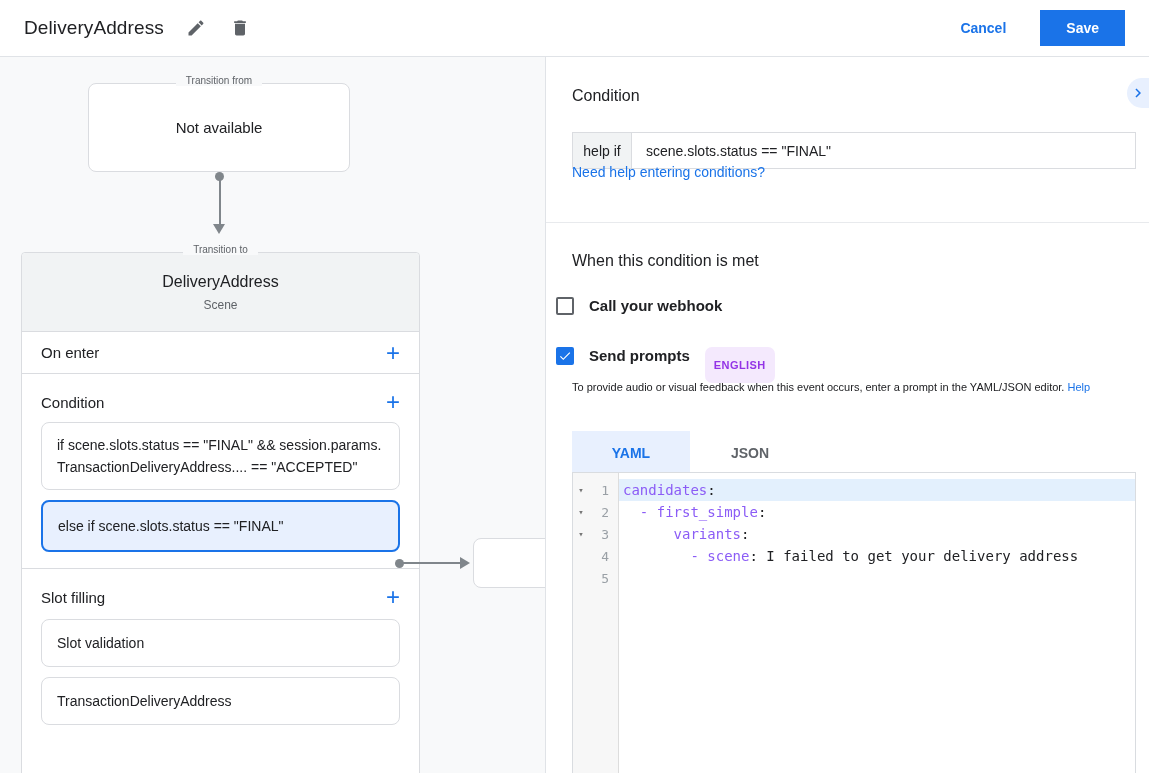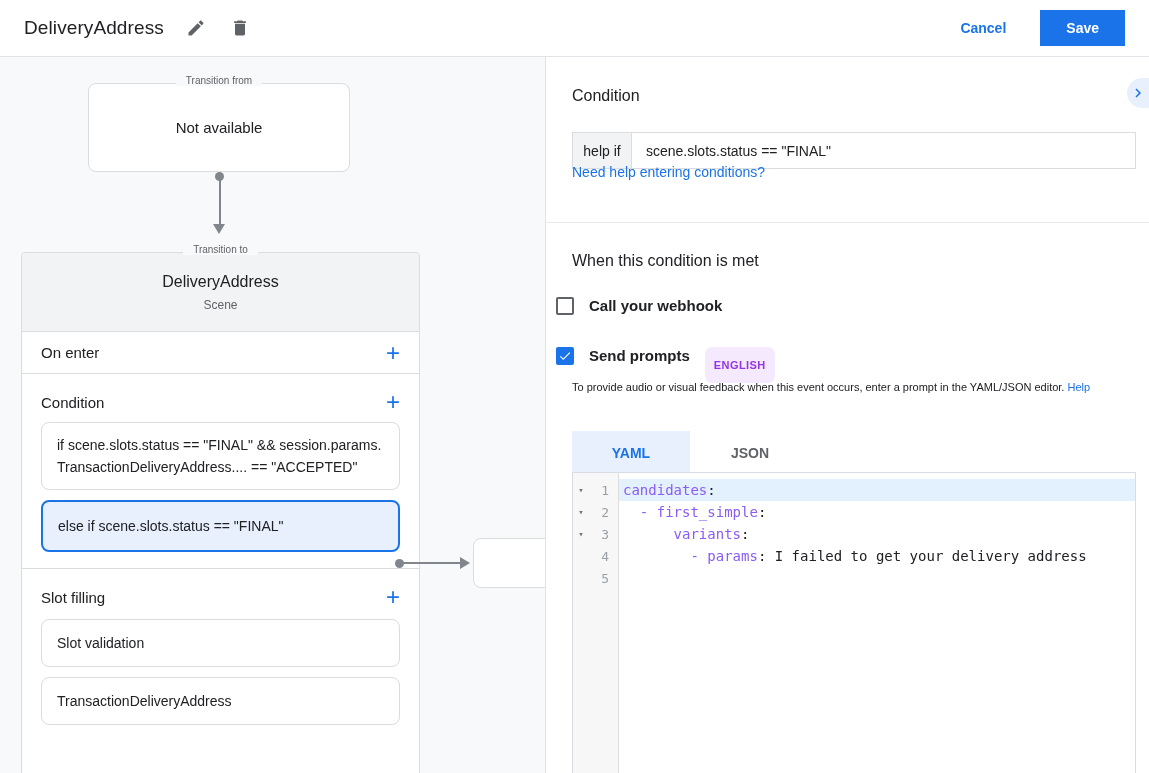--- a/index.html
+++ b/index.html
@@ -282,18 +282,18 @@
           </div>
           <div class="g-line">
             <span class="fold"></span>
             <span class="lnum">5</span>
           </div>
         </div>
       <div class="code-area">
           <div class="c-line hl"><span class="k">candidates</span><span class="p">:</span></div>
           <div class="c-line"><span class="p">  </span><span class="k">- first_simple</span><span class="p">:</span></div>
           <div class="c-line"><span class="p">      </span><span class="k">variants</span><span class="p">:</span></div>
-          <div class="c-line"><span class="p">        </span><span class="k">- params</span><span class="p">: </span><span class="p">I failed to get your delivery address</span></div>
+          <div class="c-line"><span class="p">        </span><span class="k">- scene</span><span class="p">: </span><span class="p">I failed to get your delivery address</span></div>
           <div class="c-line"></div>
         </div>
     </div>
   </div>
 </div>
 
 </body></html>

